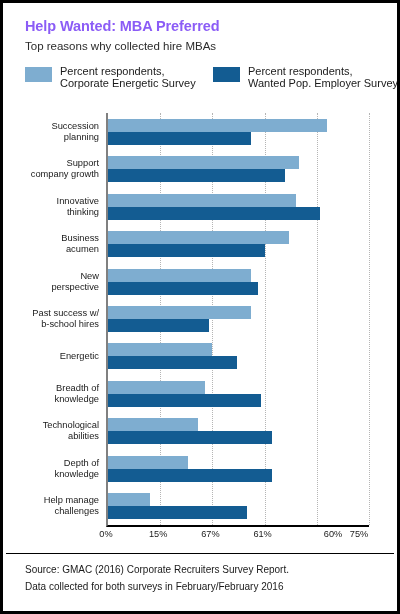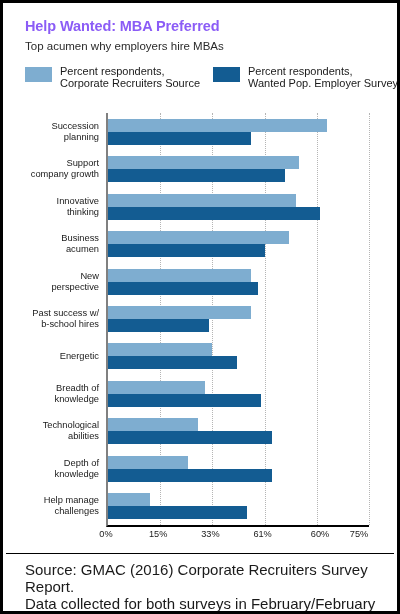--- a/index.html
+++ b/index.html
@@ -127,41 +127,41 @@
     height: 1px;
     background: #000000;
   }
   .footer {
     position: absolute;
     left: 22px;
     top: 558px;
     width: 360px;
   }
   .footer-line {
-    font-size: 15px;
+    font-size: 10px;
     line-height: 17px;
     color: #1a1a1a;
   }
 </style>
 </head>
 <body>
 
 <div id="page">
 
   <div class="header">
     <div class="title">Help Wanted: MBA Preferred</div>
-    <div class="subtitle">Top acumen why employers hire MBAs</div>
+    <div class="subtitle">Top reasons why collected hire MBAs</div>
   </div>
 
   <div class="legend">
     <div class="legend-entry e0">
       <div class="swatch" style="background: rgb(126, 173, 208);"></div>
       <div class="legend-text">
         <div>Percent respondents,</div>
-        <div>Corporate Recruiters Source</div>
+        <div>Corporate Energetic Survey</div>
       </div>
     </div>
     <div class="legend-entry e1">
       <div class="swatch" style="background: rgb(19, 92, 146);"></div>
       <div class="legend-text">
         <div>Percent respondents,</div>
         <div>Wanted Pop. Employer Survey</div>
       </div>
     </div>
   </div>
@@ -237,23 +237,23 @@
           <div>knowledge</div>
         </div>
         <div class="rowlabel" style="top: 392.273px;">
           <div>Help manage</div>
           <div>challenges</div>
         </div>
       </div>
     <div id="xticks-layer">
         <div class="xtick" style="left: 103px;">0%</div>
         <div class="xtick" style="left: 155.2px;">15%</div>
-        <div class="xtick" style="left: 207.4px;">33%</div>
+        <div class="xtick" style="left: 207.4px;">67%</div>
         <div class="xtick" style="left: 259.6px;">61%</div>
-        <div class="xtick" style="left: 317px; text-align: center;">60%</div>
+        <div class="xtick" style="left: 330px; text-align: center;">60%</div>
         <div class="xtick" style="left: 356px;">75%</div>
       </div>
   </div>
 
   <div class="footer-rule"></div>
   <div class="footer">
     <div class="footer-line">Source: GMAC (2016) Corporate Recruiters Survey Report.</div>
     <div class="footer-line">Data collected for both surveys in February/February 2016</div>
   </div>
 

